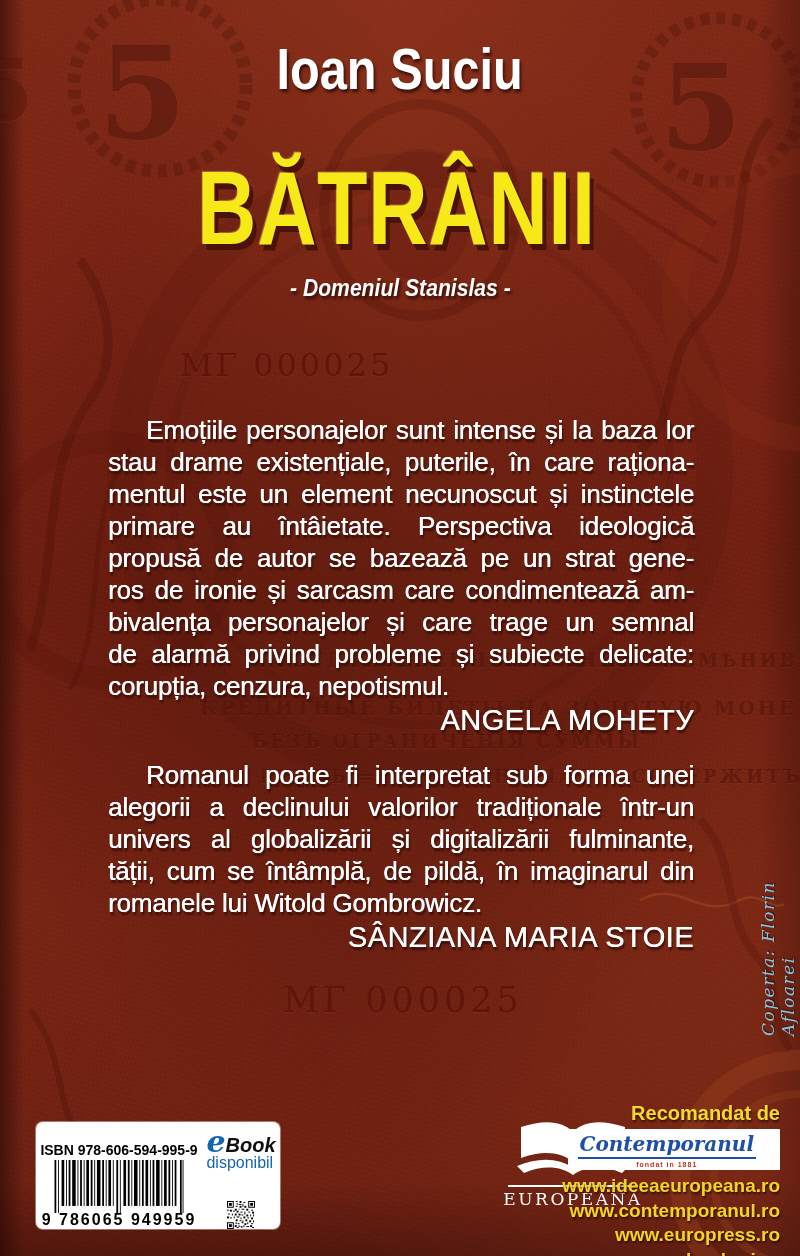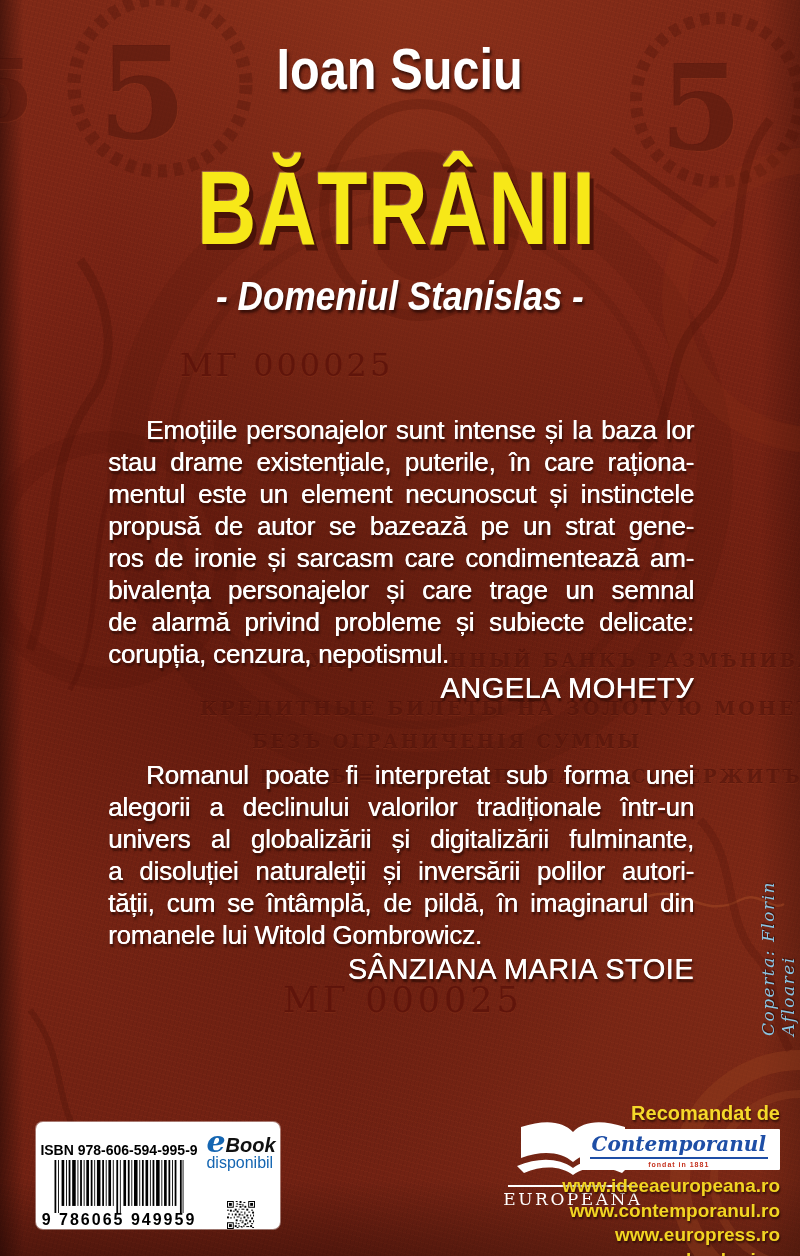--- a/index.html
+++ b/index.html
@@ -36,21 +36,21 @@
   
   .author{position:absolute;z-index:2;left:0;top:40px;width:800px;text-align:center;
     color:#fff;font-size:58px;font-weight:600;line-height:1;
     text-shadow:2px 3px 3px rgba(40,10,5,.8);}
   .author .squeeze{display:inline-block;transform:scaleX(.84);transform-origin:50% 50%;}
   .title{position:absolute;z-index:2;left:0;top:152px;width:792px;margin:0;text-align:center;}
   .title .squeeze{display:inline-block;transform:scaleX(.79);transform-origin:50% 50%;
     font-weight:700;font-size:104px;line-height:1.08;letter-spacing:1px;color:#f7e818;
     text-shadow:5px 6px 0 rgba(72,18,8,.95),2px 2px 0 rgba(100,35,12,.9),-1px -1px 1px rgba(255,255,200,.3);}
   .subtitle{position:absolute;z-index:2;left:0;top:274px;width:800px;text-align:center;
-    color:#fff;font-weight:bold;font-style:italic;font-size:40px;
+    color:#fff;font-weight:bold;font-style:italic;font-size:24px;
     text-shadow:2px 3px 3px rgba(40,10,5,.8);}
   .subtitle .squeeze{display:inline-block;transform:scaleX(.88);transform-origin:50% 50%;}
   .quote{position:absolute;z-index:2;left:108px;width:586px;color:#fff;font-size:26px;
     line-height:32px;letter-spacing:-.2px;
     text-shadow:.4px 0 0 #fff,1.5px 2.5px 2px rgba(45,10,5,.85);}
   .q1{top:414px;}
   .q2{top:759px;}
   .quote-lines div{text-align:justify;text-align-last:justify;white-space:normal;}
   .quote-lines div:last-child{text-align-last:left;}
   .quote-lines div:first-child{text-indent:38px;}
@@ -72,21 +72,21 @@
   .ebook-word{font-style:italic;font-weight:bold;font-size:20px;color:#111;}
   .ebook-sub{font-size:16px;color:#1566b2;text-align:left;margin-top:-2px;}
   .qr{margin-top:2px;}
   .publisher{position:absolute;z-index:3;left:498px;top:1116px;width:150px;text-align:center;color:#fff;}
   .bookicon{display:block;margin:0 auto;}
   .pub1{font-family:"DejaVu Serif",serif;font-size:32px;letter-spacing:3px;line-height:1;margin-top:2px;}
   .pubrule{width:130px;height:2px;background:#fff;margin:3px auto 2px auto;}
   .pub2{font-family:"DejaVu Serif",serif;font-size:17px;letter-spacing:2.5px;}
   .promo{position:absolute;z-index:3;right:20px;top:1102px;width:250px;text-align:right;}
   .recommended{color:#f5d92a;font-size:20px;font-weight:bold;text-shadow:1px 2px 2px rgba(40,10,5,.8);}
-  .magbox{display:inline-block;background:#fff;padding:3px 12px 2px 10px;margin:4px 0 4px 0;border-radius:1px;}
+  .magbox{display:inline-block;background:#fff;padding:3px 24px 2px 10px;margin:4px 0 4px 0;border-radius:1px;}
   .magname{color:#1e4ea6;font-family:"DejaVu Serif",serif;font-weight:bold;font-style:italic;
     font-size:20px;border-bottom:2px solid #1e4ea6;padding:0 2px 1px 2px;white-space:nowrap;}
   .magsub{color:#c5301c;font-size:7px;letter-spacing:1px;text-align:center;margin-top:2px;font-weight:bold;}
   .urls div{color:#f2d522;font-size:19px;font-weight:bold;line-height:24.5px;
     text-shadow:1px 2px 2px rgba(40,10,5,.8);white-space:nowrap;}
 </style>
 </head>
 <body>
 
 <div class="cover">
@@ -132,35 +132,35 @@
   </h1>
   <div class="subtitle">
     <span class="squeeze">- Domeniul Stanislas -</span>
   </div>
 
   <div class="quote q1">
     <div class="quote-lines">
         <div>Emoțiile personajelor sunt intense și la baza lor</div>
         <div>stau drame existențiale, puterile, în care raționa-</div>
         <div>mentul este un element necunoscut și instinctele</div>
+        <div>primare au întâietate. Perspectiva ideologică</div>
         <div>propusă de autor se bazează pe un strat gene-</div>
         <div>ros de ironie și sarcasm care condimentează am-</div>
         <div>bivalența personajelor și care trage un semnal</div>
         <div>de alarmă privind probleme și subiecte delicate:</div>
         <div>corupția, cenzura, nepotismul.</div>
       </div>
     <div class="attrib">ANGELA МОНЕТУ</div>
   </div>
 
   <div class="quote q2">
     <div class="quote-lines">
         <div>Romanul poate fi interpretat sub forma unei</div>
         <div>alegorii a declinului valorilor tradiționale într-un</div>
         <div>univers al globalizării și digitalizării fulminante,</div>
-        <div>a disoluției naturaleții și inversării polilor autori-</div>
         <div>tății, cum se întâmplă, de pildă, în imaginarul din</div>
         <div>romanele lui Witold Gombrowicz.</div>
       </div>
     <div class="attrib">SÂNZIANA MARIA STOIE</div>
   </div>
 
   <div class="vcredit">Coperta: Florin Afloarei</div>
 
   <div class="isbn-box">
     <div class="isbn-left">

